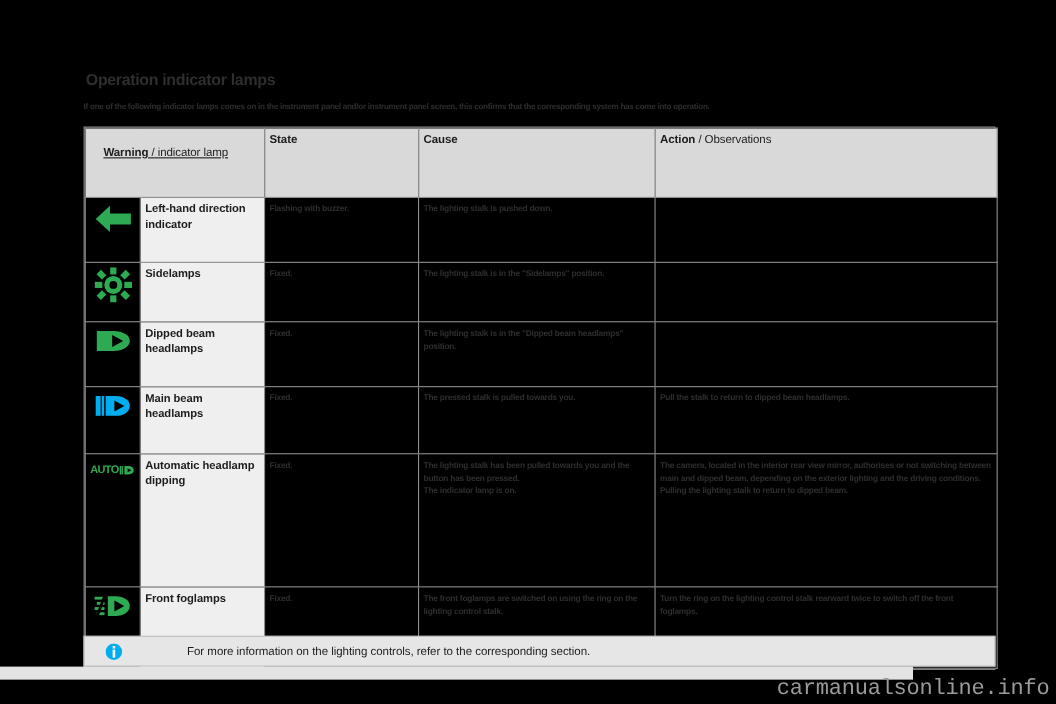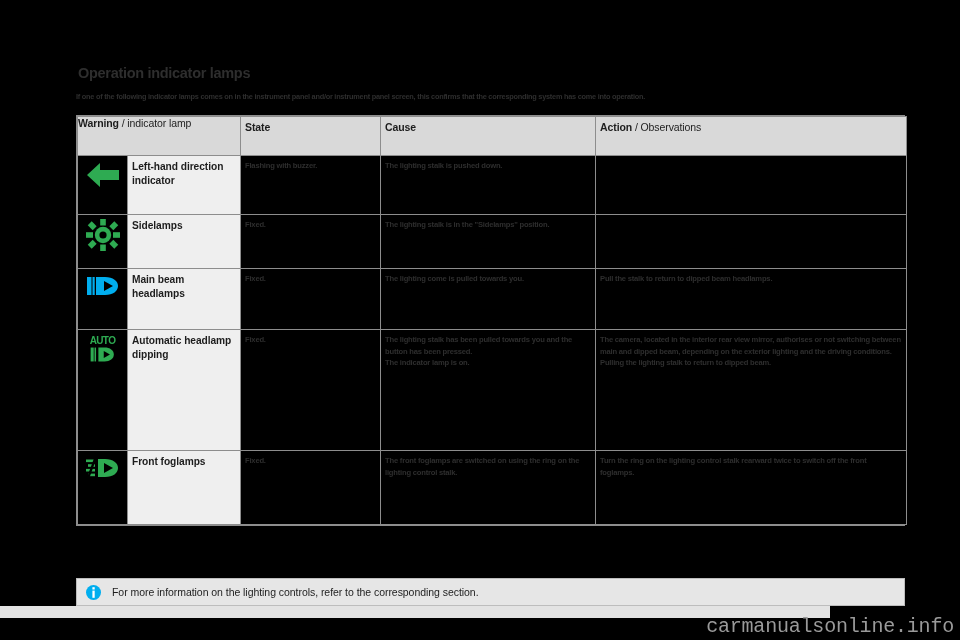--- a/index.html
+++ b/index.html
@@ -84,21 +84,21 @@
     background: #d9d9d9;
     height: 30px;
     font-size: 10.5px;
     font-weight: bold;
     color: #1d1d1d;
     text-align: left;
     padding: 0 8px;
     vertical-align: middle;
     letter-spacing: -0.1px;
   }
-  thead th.th-icon { padding: 0; }
+  thead th.th-icon { padding: 16px; text-decoration: underline; }
   thead th .hdr-light { font-weight: normal; }
 
   td.cell-icon {
     background: #000;
     text-align: center;
     vertical-align: middle;
   }
   td.cell-name {
     background: #efefef;
     font-size: 10.2px;
@@ -129,21 +129,21 @@
   tr.r6 td { height: 110px; }
   tr.r7 td { height: 65px; }
 
   
   .icon-box {
     display: inline-block;
     line-height: 0;
   }
   .auto-icon {
     display: flex;
-    flex-direction: column;
+    flex-direction: row;
     align-items: center;
     justify-content: flex-end;
     line-height: 1;
   }
   .auto-word {
     font-family: "Liberation Sans", sans-serif;
     font-size: 10px;
     font-weight: bold;
     color: #2eab52;
     letter-spacing: -0.6px;
@@ -155,21 +155,22 @@
     position: absolute;
     left: 76px;
     top: 578px;
     width: 829px;
     height: 28px;
     background: #e6e6e6;
     border: 1px solid #bdbdbd;
     box-sizing: border-box;
     display: flex;
     align-items: center;
-    padding-left: 9px;
+    padding-left: 19px;
+    gap: 48px;
   }
   .note-icon { flex: 0 0 auto; line-height: 0; margin-right: 11px; }
   .note-text {
     font-size: 10.5px;
     color: #1d1d1d;
     letter-spacing: -0.05px;
   }
 
   
   .watermark {
@@ -265,35 +266,49 @@
                 <circle cx="17" cy="16" r="3.6" fill="#000"></circle>
               </svg>
             </span>
           </td>
           <td class="cell-name">Sidelamps</td>
           <td class="cell-dark">Fixed.</td>
           <td class="cell-dark">The lighting stalk is in the "Sidelamps" position.</td>
           <td class="cell-dark"></td>
         </tr>
 
+        <tr class="r4">
+          <td class="cell-icon">
+            <span class="icon-box">
+              <svg width="36" height="26" viewBox="0 0 36 26" aria-hidden="true">
+                <path d="M3,4 L18,4 C27,4 33,8 33,13 C33,18 27,22 18,22 L3,22 Z" fill="#2eab52"></path>
+                <path d="M27,13 L17,7.6 L17,18.4 Z" fill="#000"></path>
+              </svg>
+            </span>
+          </td>
+          <td class="cell-name">Dipped beam headlamps</td>
+          <td class="cell-dark">Fixed.</td>
+          <td class="cell-dark">The lighting stalk is in the "Dipped beam headlamps" position.</td>
+          <td class="cell-dark"></td>
+        </tr>
 
         <tr class="r5">
           <td class="cell-icon">
             <span class="icon-box">
               <svg width="36" height="26" viewBox="0 0 36 26" aria-hidden="true">
                 <path d="M11,4 L20,4 C28,4 33,8 33,13 C33,18 28,22 20,22 L11,22 Z" fill="#00aeef"></path>
                 <path d="M28,13 L19,8 L19,18 Z" fill="#000"></path>
                 <rect x="2" y="4" width="4.5" height="18" fill="#00aeef"></rect>
                 <rect x="7.5" y="4" width="2.2" height="18" fill="#00aeef"></rect>
               </svg>
             </span>
           </td>
           <td class="cell-name">Main beam headlamps</td>
           <td class="cell-dark">Fixed.</td>
-          <td class="cell-dark">The lighting come is pulled towards you.</td>
+          <td class="cell-dark">The pressed stalk is pulled towards you.</td>
           <td class="cell-dark">Pull the stalk to return to dipped beam headlamps.</td>
         </tr>
 
         <tr class="r6">
           <td class="cell-icon" style="vertical-align:top;padding-top:6px;">
             <span class="auto-icon">
               <span class="auto-word">AUTO</span>
               <svg width="34" height="17" viewBox="0 0 36 22" aria-hidden="true">
                 <path d="M12,2 L20,2 C27,2 32,5.5 32,11 C32,16.5 27,20 20,20 L12,20 Z" fill="#2eab52"></path>
                 <path d="M27,11 L19,6.5 L19,15.5 Z" fill="#000"></path>

